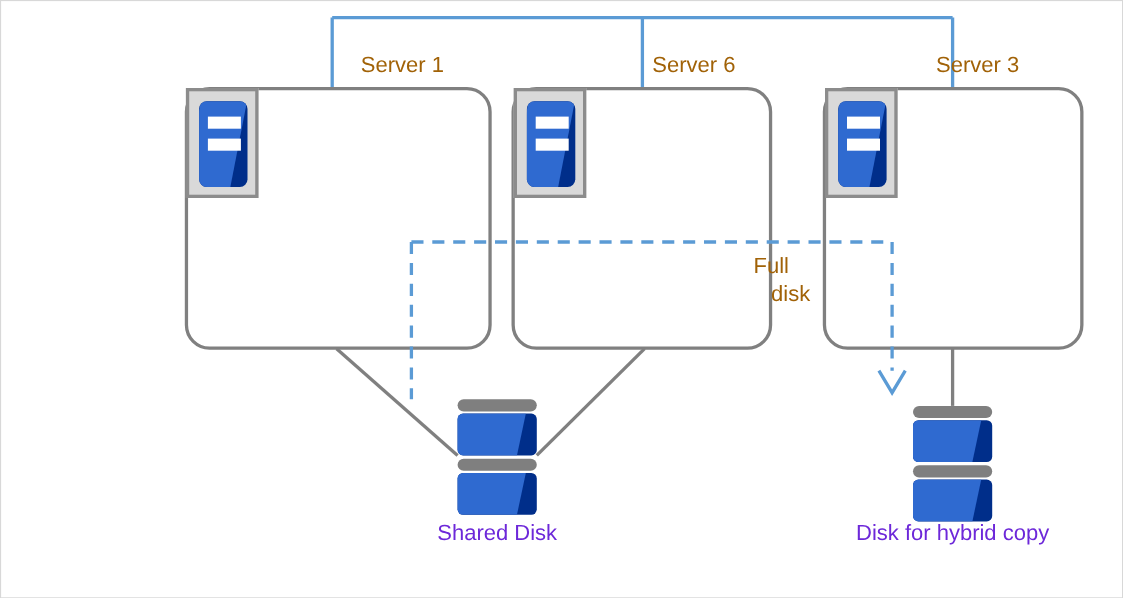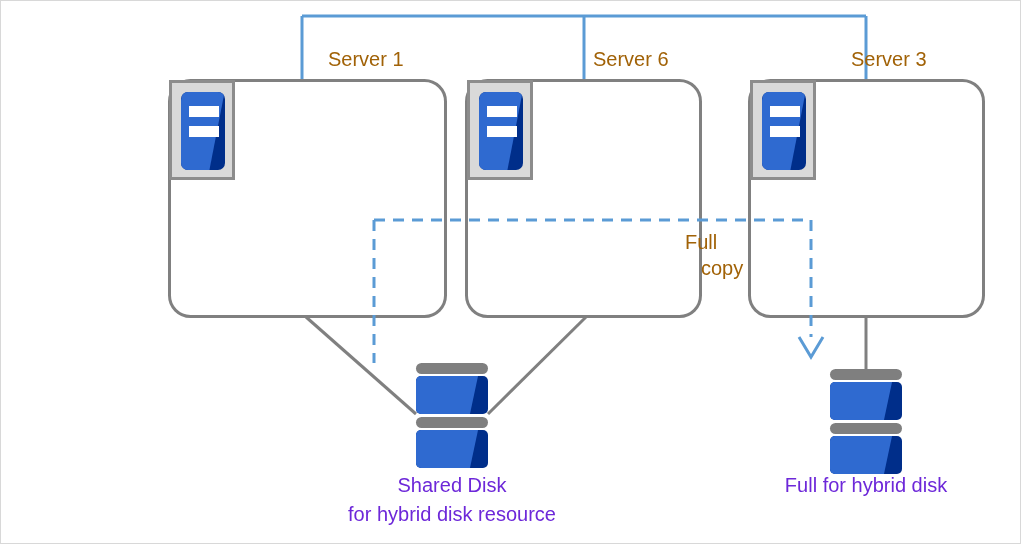--- a/index.html
+++ b/index.html
@@ -176,48 +176,47 @@
       <div class="bar b1"></div>
       <div class="bar b2"></div>
     </div>
   </div>
 
   <div class="label" style="left:327px; top:45px;">Server 1</div>
   <div class="label" style="left:592px; top:45px;">Server 6</div>
   <div class="label" style="left:850px; top:45px;">Server 3</div>
 
   <div class="label" style="left:684px; top:228px;">Full</div>
-  <div class="label" style="left:700px; top:254px;">copy</div>
+  <div class="label" style="left:700px; top:254px;">disk</div>
 
   <div class="disk" style="left:415px; top:362px;">
     <div class="platter-top"></div>
     <div class="slab">
       <div class="sheen"></div>
     </div>
     <div class="gap"></div>
     <div class="platter-top"></div>
     <div class="slab">
       <div class="sheen"></div>
     </div>
   </div>
 
   <div class="caption" style="left:310px; top:470px; width:282px;">
     <div>Shared Disk</div>
-    <div>for hybrid disk resource</div>
   </div>
 
   <div class="disk" style="left:829px; top:368px;">
     <div class="platter-top"></div>
     <div class="slab">
       <div class="sheen"></div>
     </div>
     <div class="gap"></div>
     <div class="platter-top"></div>
     <div class="slab">
       <div class="sheen"></div>
     </div>
   </div>
 
   <div class="caption" style="left:745px; top:470px; width:240px;">
-    <div>Full for hybrid disk</div>
+    <div>Disk for hybrid copy</div>
   </div>
 
 </div>
 
 </body></html>

